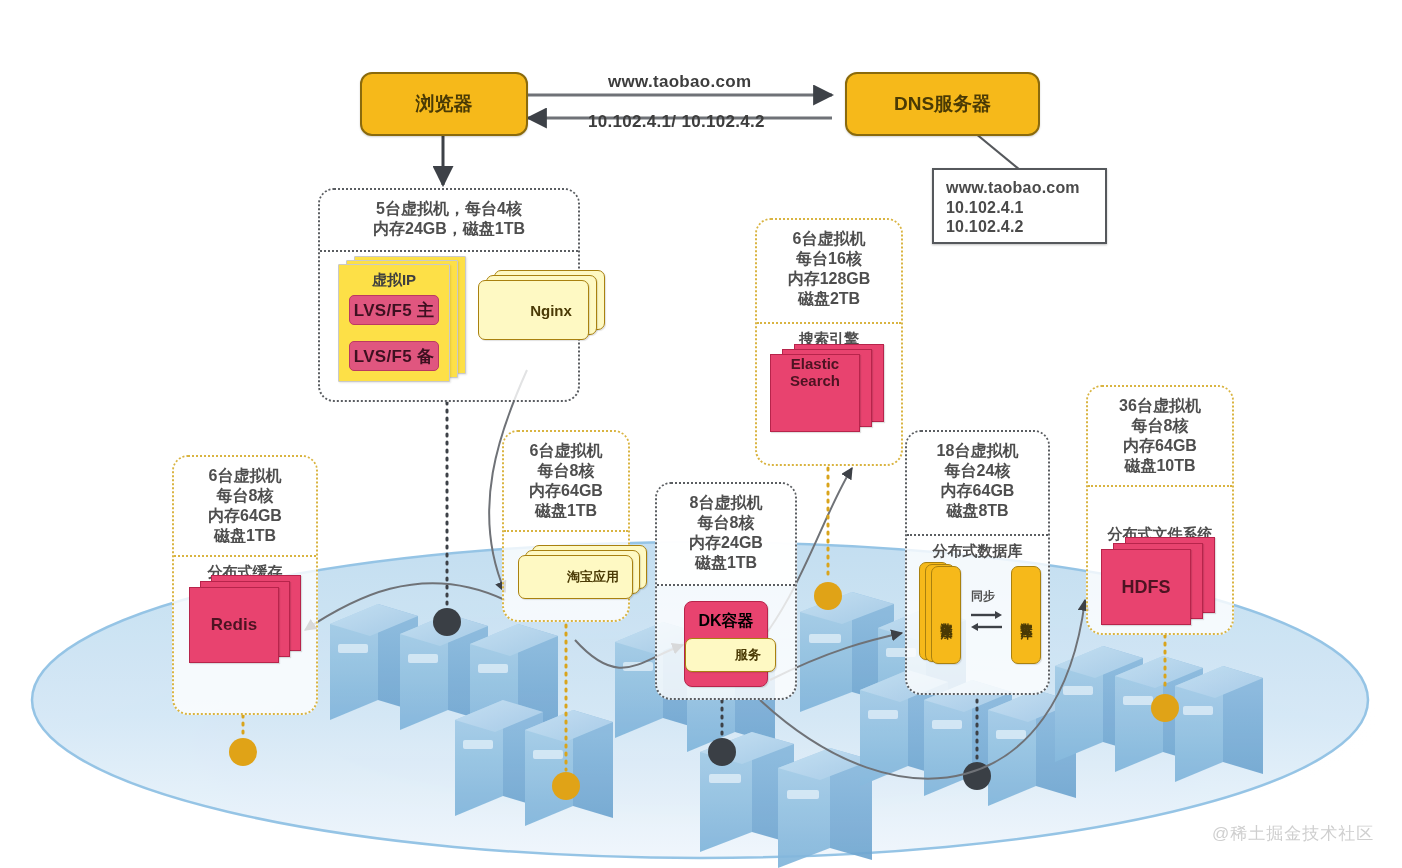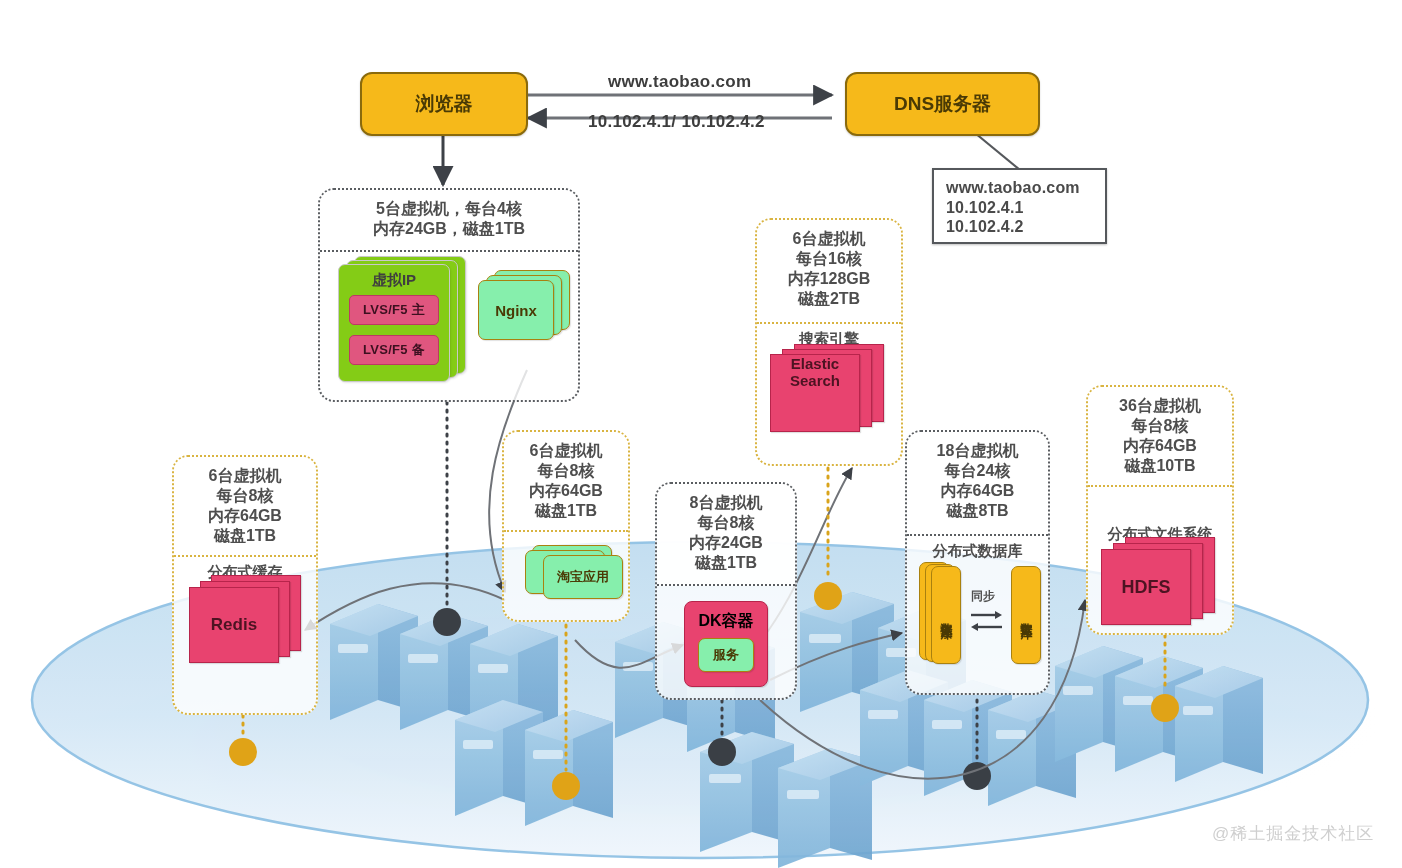--- a/index.html
+++ b/index.html
@@ -75,45 +75,46 @@
     margin:1px 0 5px 0;white-space:nowrap;
   }
 
   .pink{
     background:#E8436F;
     border:1.5px solid #b7244b;
     color:#4d1322;font-weight:bold;
     box-shadow:1px 1px 1px rgba(0,0,0,.12);
   }
   .amber-card{
-    background:#86efac;
+    background:#fef9c3;
     border:1.5px solid #a9810f;
     border-radius:7px;
     color:#4a3a05;font-weight:bold;
     box-shadow:1px 1px 1px rgba(0,0,0,.12);
+    padding-left:35px;
   }
 
   
   .vip-panel{
     position:absolute;
-    background:#84cc16;
+    background:#fde047;
     border:1.5px solid #c9c9c9;
-    border-radius:7px;
+    border-radius:1px;
     box-sizing:border-box;
     box-shadow:1px 1px 2px rgba(0,0,0,.10);
   }
   .vip-title{
     text-align:center;font-size:15px;font-weight:bold;color:#3f3f3f;
     margin:6px 0 5px 0;
   }
   .vip-row{
-    margin:0 10px 10px 10px;height:28px;border-radius:5px;
+    margin:0 10px 16px 10px;height:28px;border-radius:5px;
     background:#E0567F;border:1.5px solid #bb3a62;
     display:flex;align-items:center;justify-content:center;
-    font-size:13px;font-weight:bold;color:#3d1020;letter-spacing:.3px;
+    font-size:17px;font-weight:bold;color:#3d1020;letter-spacing:.3px;
   }
 
   
   .db-pill{
     position:absolute;box-sizing:border-box;
     background:#F6B91A;border:1.5px solid #a9810f;border-radius:7px;
     box-shadow:1px 1px 1px rgba(0,0,0,.12);
   }
   .db-pill .vtxt{
     writing-mode:vertical-rl;
@@ -425,21 +426,21 @@
     <div class="spec-head" style="height:100px;">
       <div class="ln">6台虚拟机</div>
       <div class="ln">每台8核</div>
       <div class="ln">内存64GB</div>
       <div class="ln">磁盘1TB</div>
     </div>
     <div class="spec-body" style="height:90px;">
       <div style="position:relative;width:96px;height:58px;margin:18px auto 0 auto;">
         <div class="amber-card" style="position:absolute;left:14px;top:-10px;width:78px;height:42px;"></div>
         <div class="amber-card" style="position:absolute;left:7px;top:-5px;width:78px;height:42px;"></div>
-        <div class="amber-card" style="position:absolute;left:0px;top:0px;width:78px;height:42px;display:flex;align-items:center;justify-content:center;font-size:13px;margin-left:25px;">
+        <div class="amber-card" style="position:absolute;left:0px;top:0px;width:78px;height:42px;display:flex;align-items:center;justify-content:center;font-size:13px;">
           <span>淘宝应用</span>
         </div>
       </div>
     </div>
   </div>
 
   <div class="spec gray" style="left:655px;top:482px;width:142px;height:218px;">
     <div class="spec-head" style="height:102px;">
       <div class="ln">8台虚拟机</div>
       <div class="ln">每台8核</div>

